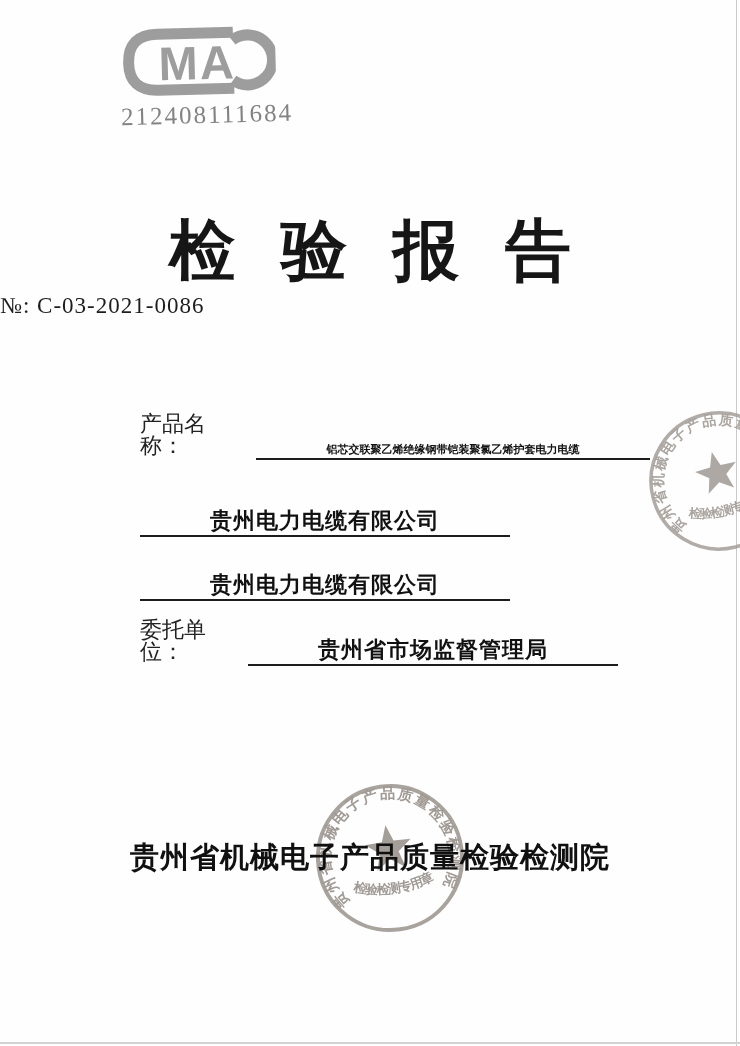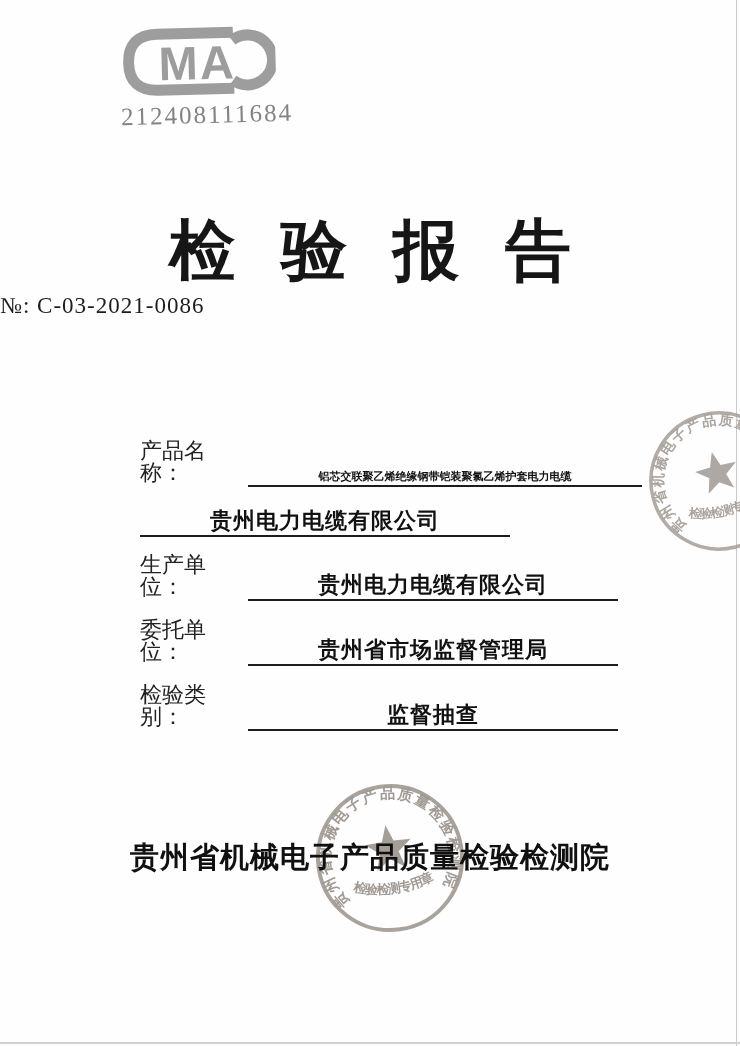--- a/index.html
+++ b/index.html
@@ -48,21 +48,21 @@
   .row-label {
     font-size: 22px; color: #222; width: 108px; flex: none;
     padding-bottom: 3px; line-height: 1;
   }
   .row-value {
     border-bottom: 2.5px solid #1d1d1d;
     display: flex; align-items: flex-end; justify-content: center;
     font-weight: bold; color: #111;
     padding-bottom: 3px; line-height: 1;
   }
-  .row-0 { top: 453px; }
+  .row-0 { top: 426px; gap: 8px; }
   .row-1 { top: 503px; }
   .row-2 { top: 567px; }
   .row-3 { top: 632px; }
   .row-4 { top: 697px; }
   .row-0 .row-value { width: 394px; font-size: 11px; }
   .row-1 .row-value, .row-2 .row-value, .row-3 .row-value, .row-4 .row-value { width: 370px; font-size: 22px; letter-spacing: 1px; }
 
   
   .institution {
     position: absolute; top: 838px; left: 0; width: 100%;
@@ -96,30 +96,25 @@
   <div class="report-no">№: C-03-2021-0086</div>
 
   <div class="row row-0">
     <span class="row-label">产品名称：</span>
     <span class="row-value">铝芯交联聚乙烯绝缘钢带铠装聚氯乙烯护套电力电缆</span>
   </div>
   <div class="row row-1">
     <span class="row-value">贵州电力电缆有限公司</span>
   </div>
   <div class="row row-2">
-    <span class="row-label">生产单位：</span>
     <span class="row-value">贵州电力电缆有限公司</span>
   </div>
   <div class="row row-3">
     <span class="row-label">委托单位：</span>
     <span class="row-value">贵州省市场监督管理局</span>
-  </div>
-  <div class="row row-4">
-    <span class="row-label">检验类别：</span>
-    <span class="row-value">监督抽查</span>
   </div>
 
   <div class="institution">贵州省机械电子产品质量检验检测院</div>
 
   <div class="seal seal-bottom">
     <svg viewBox="0 0 158 158">
       <defs>
         <path id="ring1" d="M 33 117.6 A 60 60 0 1 1 125 117.6" fill="none"></path>
         <path id="ban1" d="M 36 106 Q 79 122 122 106" fill="none"></path>
       </defs>

